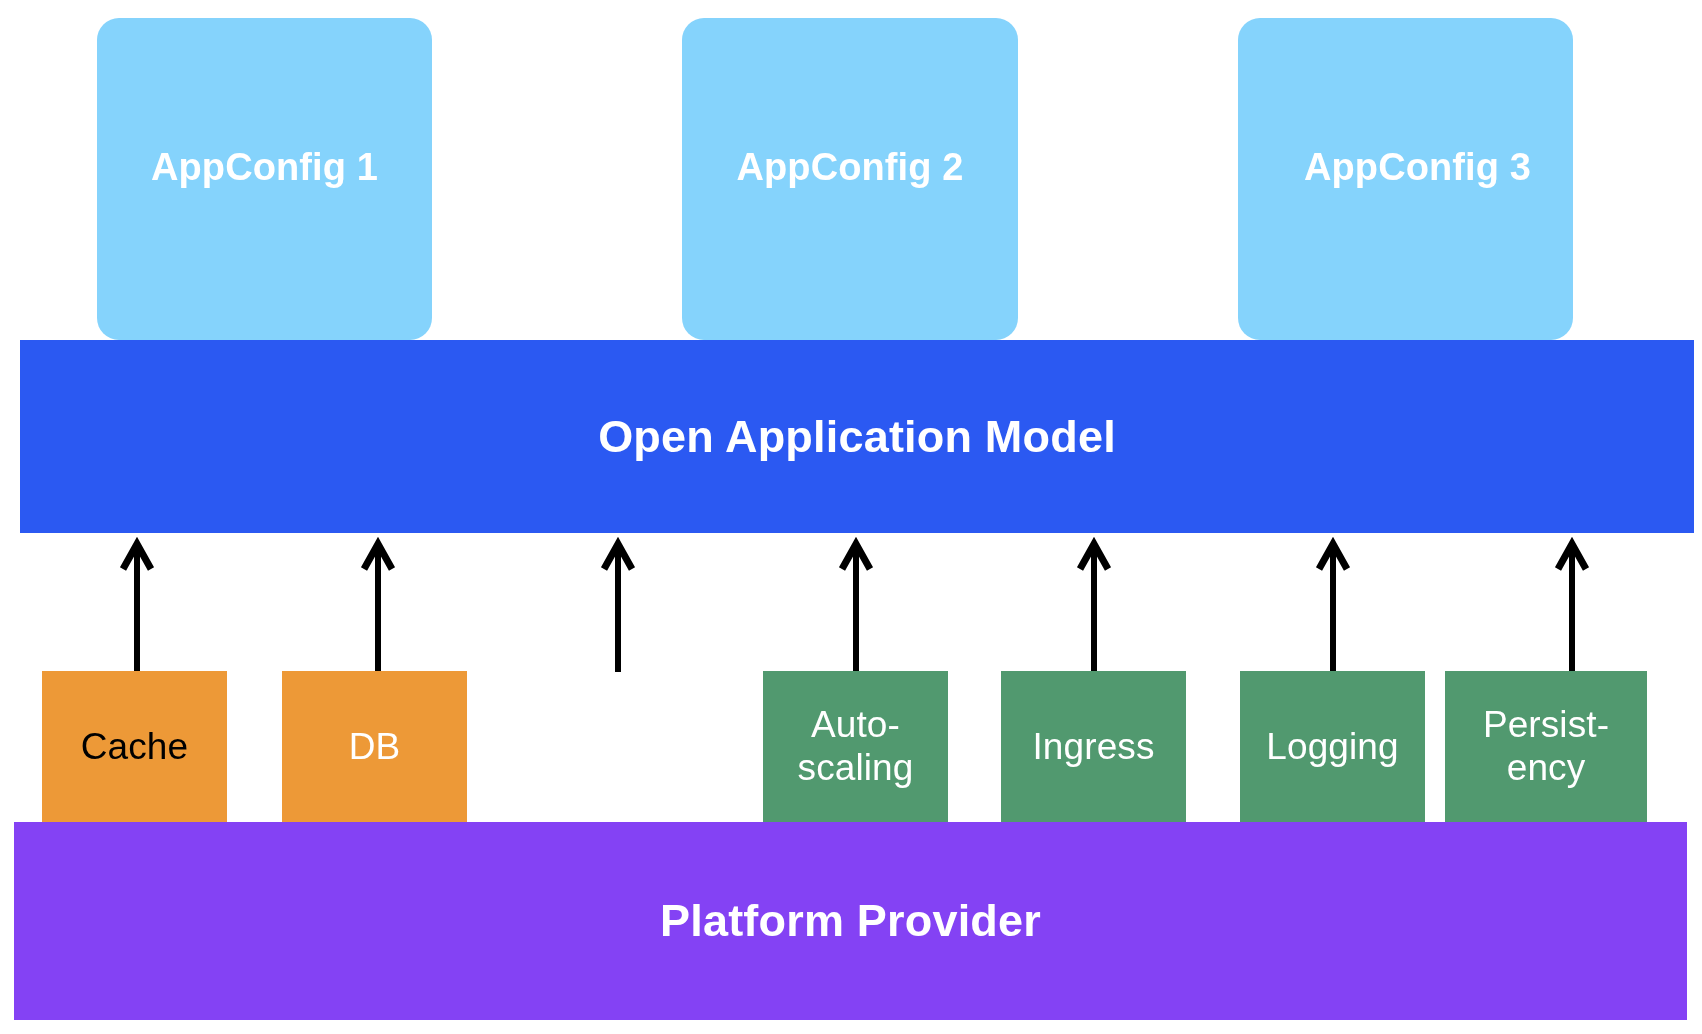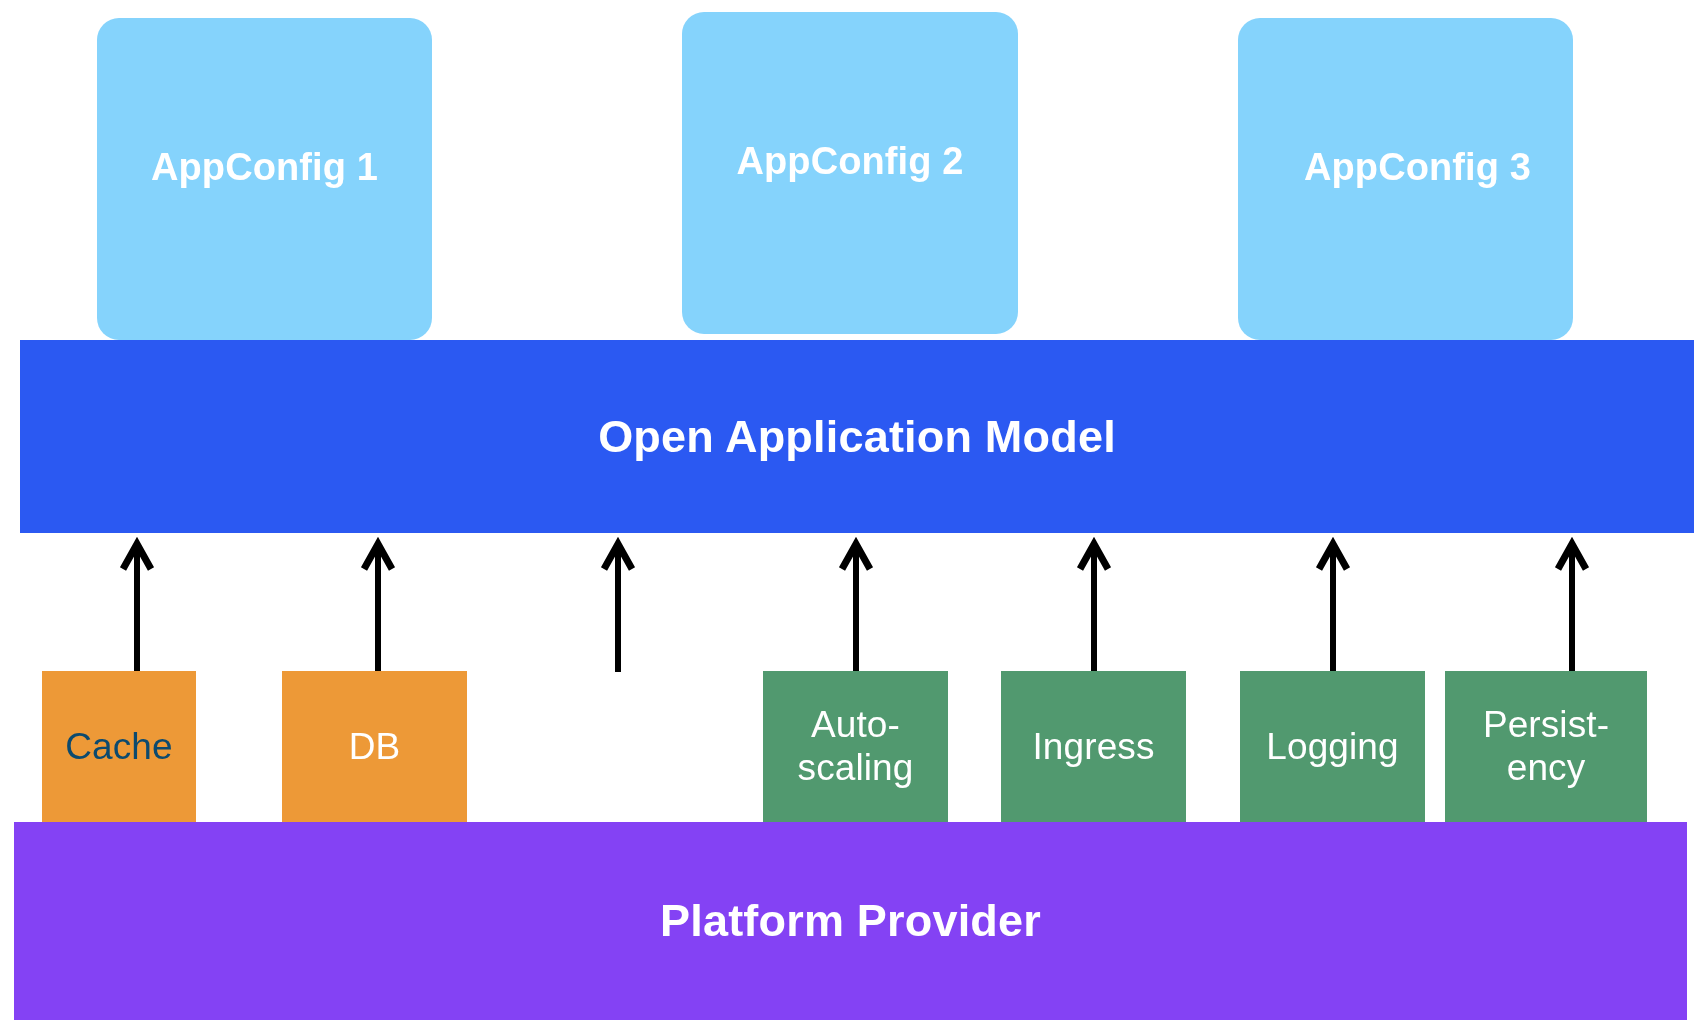--- a/index.html
+++ b/index.html
@@ -74,21 +74,21 @@
   }
 </style>
 </head>
 <body>
 
 <div id="canvas" style="background: rgb(255, 255, 255);">
 
   <div class="box appconfig" id="appconfig-0" style="left: 97px; top: 18px; width: 335px; height: 322px; background: rgb(133, 211, 252); color: rgb(255, 255, 255);">
     <span>AppConfig 1</span>
   </div>
-  <div class="box appconfig" id="appconfig-1" style="left: 682px; top: 12px; width: 336px; height: 322px; background: rgb(133, 211, 252); color: rgb(255, 255, 255);">
+  <div class="box appconfig" id="appconfig-1" style="left: 682px; top: 18px; width: 336px; height: 322px; background: rgb(133, 211, 252); color: rgb(255, 255, 255);">
     <span>AppConfig 2</span>
   </div>
   <div class="box appconfig" id="appconfig-2" style="left: 1238px; top: 18px; width: 335px; height: 322px; background: rgb(133, 211, 252); color: rgb(255, 255, 255); padding-left: 24px;">
     <span>AppConfig 3</span>
   </div>
 
   <div class="band band-oam" id="model-band" style="left: 20px; top: 340px; width: 1674px; height: 193px; background: rgb(43, 89, 242); color: rgb(255, 255, 255);">
     <span>Open Application Model</span>
   </div>
 
@@ -114,21 +114,21 @@
     </svg>
   <svg class="arrow" id="arrow-5" width="44" height="129" viewBox="0 0 44 129" style="left: 1311px; top: 543px;">
       <line x1="22" y1="129" x2="22" y2="2" stroke="#000000" stroke-width="6" stroke-linecap="butt"></line>
       <path d="M 8 26 L 22 1 L 36 26" fill="none" stroke="#000000" stroke-width="7" stroke-linejoin="miter" stroke-linecap="butt"></path>
     </svg>
   <svg class="arrow" id="arrow-6" width="44" height="129" viewBox="0 0 44 129" style="left: 1550px; top: 543px;">
       <line x1="22" y1="129" x2="22" y2="2" stroke="#000000" stroke-width="6" stroke-linecap="butt"></line>
       <path d="M 8 26 L 22 1 L 36 26" fill="none" stroke="#000000" stroke-width="7" stroke-linejoin="miter" stroke-linecap="butt"></path>
     </svg>
 
-  <div class="box service" id="service-0" style="left: 42px; top: 671px; width: 154px; height: 151px; background: rgb(237, 153, 55); color: #0c4a6e;">
+  <div class="box service" id="service-0" style="left: 42px; top: 671px; width: 185px; height: 151px; background: rgb(237, 153, 55); color: #000000;">
       <span><span>Cache</span></span>
     </div>
   <div class="box service" id="service-1" style="left: 282px; top: 671px; width: 185px; height: 151px; background: rgb(237, 153, 55); color: rgb(255, 255, 255);">
       <span><span>DB</span></span>
     </div>
   <div class="box service two-line" id="service-3" style="left: 763px; top: 671px; width: 185px; height: 151px; background: rgb(81, 153, 111); color: rgb(255, 255, 255);">
       <span><span>Auto-</span><br><span>scaling</span></span>
     </div>
   <div class="box service" id="service-4" style="left: 1001px; top: 671px; width: 185px; height: 151px; background: rgb(81, 153, 111); color: rgb(255, 255, 255);">
       <span><span>Ingress</span></span>

